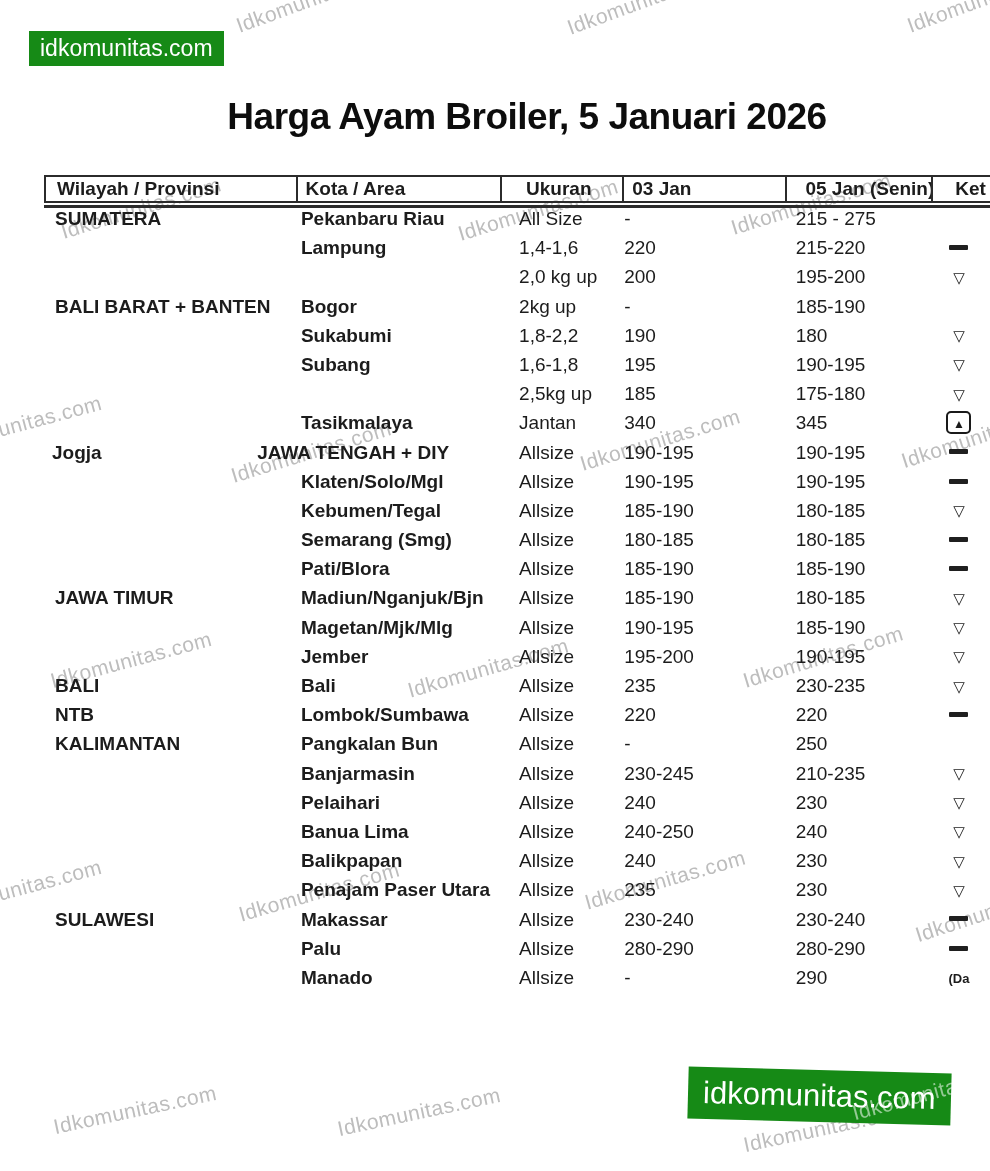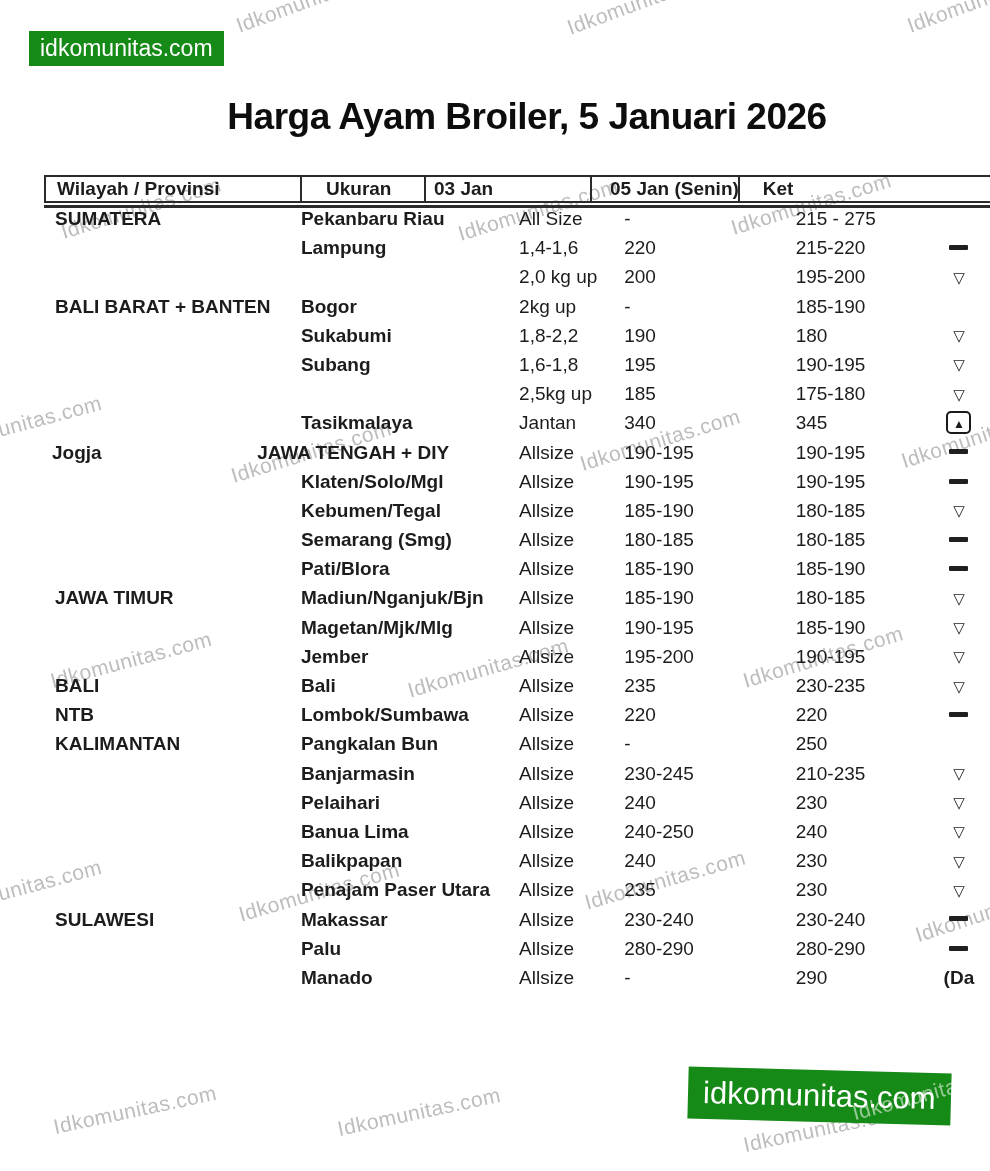--- a/index.html
+++ b/index.html
@@ -56,21 +56,21 @@
     display:inline-block;width:19px;height:5px;background:#1f1f1f;
     border-radius:1px;vertical-align:middle;margin-bottom:3px;
   }
   .icon-down{font-size:15px;color:#1a1a1a;}
   .icon-upbox{
     display:inline-block;width:21px;height:19px;border:2.5px solid #1a1a1a;
     border-radius:5px;line-height:18px;text-align:center;vertical-align:middle;
     margin-bottom:3px;
   }
   .icon-upbox .tri{font-size:12px;color:#1a1a1a;}
-  .ket-text{font-weight:bold;font-size:19px;}
+  .ket-text{font-weight:bold;font-size:13px;}
 </style>
 </head>
 <body>
 
 <div class="page">
 
   <span class="wm" style="left:232px;top:-14px;transform:rotate(-20deg);">Idkomunitas.com</span>
   <span class="wm" style="left:563px;top:-12px;transform:rotate(-20deg);">Idkomunitas.com</span>
   <span class="wm" style="left:903px;top:-14px;transform:rotate(-20deg);">Idkomunitas.com</span>
   <span class="wm" style="left:58px;top:196px;transform:rotate(-17deg);">Idkomunitas.com</span>
@@ -91,20 +91,21 @@
   <span class="wm" style="left:336px;top:1100px;transform:rotate(-12deg);">Idkomunitas.com</span>
   <span class="wm" style="left:742px;top:1116px;transform:rotate(-12deg);">Idkomunitas.com</span>
   <span class="wm wm-ghost" style="left:850px;top:1080px;transform:rotate(-15deg);">Idkomunitas.com</span>
 
   <div class="badge badge-top">idkomunitas.com</div>
 
   <h1 class="title">Harga Ayam Broiler, 5 Januari 2026</h1>
 
   <div class="thead">
     <div class="hc c1">Wilayah / Provinsi</div>
+    <div class="hc c2">Kota / Area</div>
     <div class="hc c3">Ukuran</div>
     <div class="hc c4">03 Jan</div>
     <div class="hc c5">05 Jan (Senin)</div>
     <div class="hc c6">Ket</div>
   </div>
   <div class="thead-underline"></div>
 
   <div class="rows" id="rows">
     <div class="row">
       <div class="c c1">SUMATERA</div>

